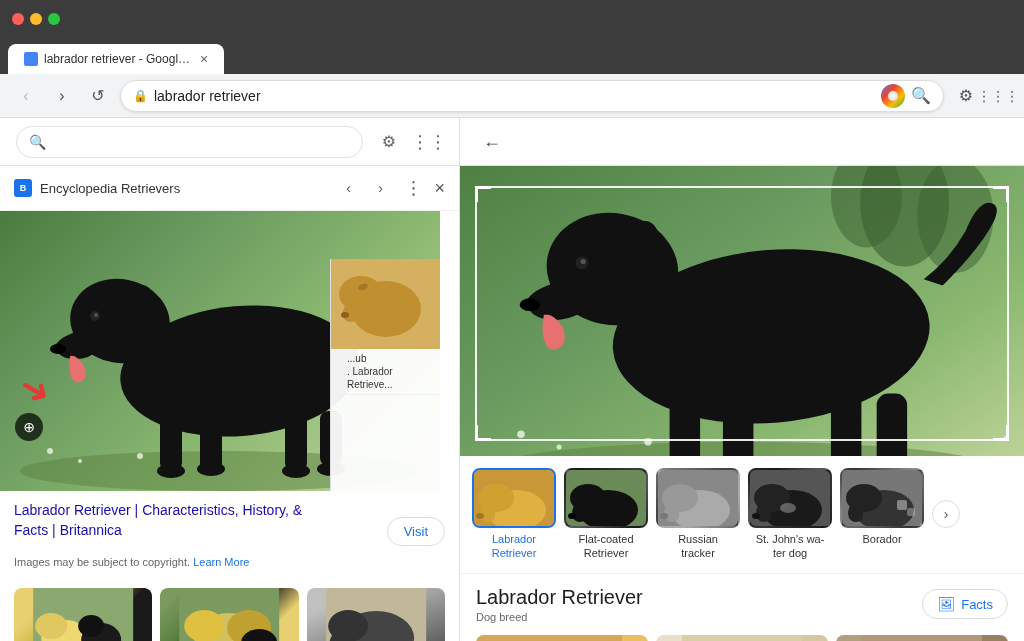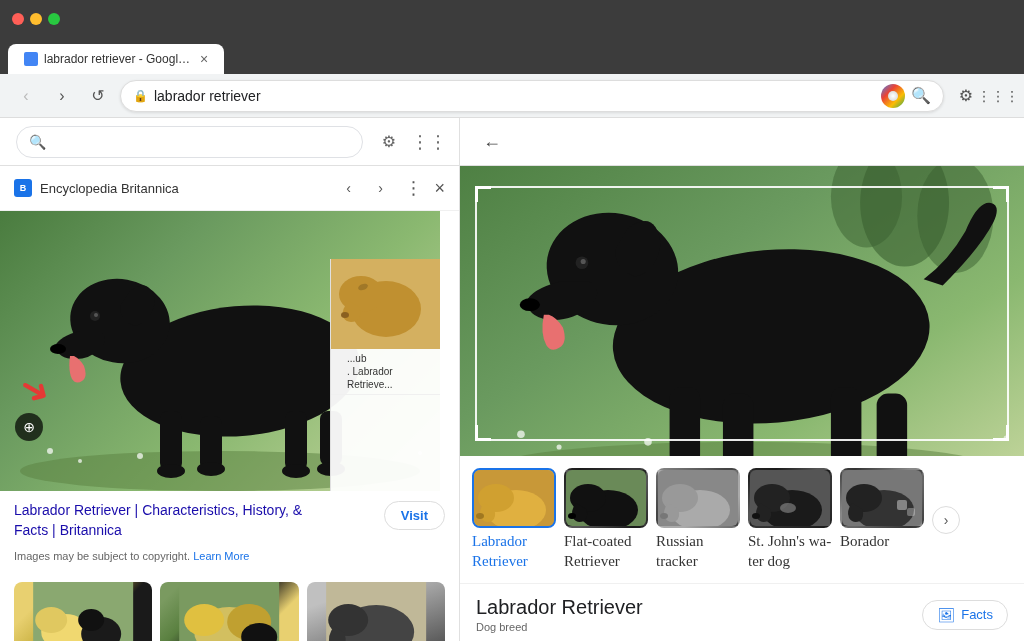--- a/index.html
+++ b/index.html
@@ -320,25 +320,25 @@
       border-radius: 8px;
       border: 2px solid transparent;
       overflow: hidden;
     }
     .st-golden { background: linear-gradient(135deg, #d4a857 20%, #e8c060 60%, #c89040 90%); }
     .st-black { background: linear-gradient(135deg, #555 10%, #1a1a1a 50%, #3a3a3a 90%); }
     .st-bw { background: linear-gradient(135deg, #aaa 20%, #777 50%, #444 90%); filter: grayscale(70%); }
     .st-dark { background: linear-gradient(135deg, #333 10%, #1a1a1a 60%, #555 90%); }
     .st-darkbw { background: linear-gradient(135deg, #666 10%, #333 50%, #888 90%); filter: grayscale(100%); }
     .similar-label {
-      font-size: 15px;
+      font-size: 11px;
       color: #1a73e8;
+      text-align: center;
       margin-top: 4px;
       line-height: 1.3;
-      font-family: Liberation Serif, serif;
     }
     .similar-label.selected { color: #1a73e8; font-weight: 500; }
     .similar-label.gray { color: #333; }
     .similar-next-btn {
       width: 28px; height: 28px; border-radius: 50%; border: 1px solid #ddd;
       background: #fff; cursor: pointer; display: flex; align-items: center; justify-content: center;
       font-size: 14px; color: #555; align-self: center; flex-shrink: 0;
     }
     .result-title { font-size: 20px; font-weight: 400; color: #202124; }
     .result-subtitle { font-size: 11px; color: #666; margin-top: 2px; }
@@ -445,21 +445,21 @@
           <span style="color:#999; font-size:14px;">🔍</span>
         </div>
         <button class="search-tool-btn">⚙</button>
         <button class="search-tool-btn" style="font-size:18px;">⋮⋮</button>
       </div>
 
       <div class="image-card" style="position:relative;">
 
         <div class="card-header">
           <div class="card-source-icon">B</div>
-          <span class="card-source-name">Encyclopedia Britannica</span>
+          <span class="card-source-name">Encyclopedia Retrievers</span>
           <button class="card-nav-btn">‹</button>
           <button class="card-nav-btn">›</button>
           <span class="card-menu-btn" style="font-size:18px; margin:0 4px;">⋮</span>
           <span class="card-close-btn">×</span>
         </div>
 
         <div class="main-image-container">
           <div class="main-image-bg">
 
             <svg class="dog-body-left" viewBox="0 0 440 280" preserveAspectRatio="xMidYMax meet">
@@ -522,21 +522,21 @@
               <div class="thumb-label" style="font-size:10px; padding:3px 16px; color:#333;">...ub<br>. Labrador Retrieve...</div>
             </div>
 
           </div>
         </div>
 
         <div style="padding:10px 14px; display:flex; justify-content:space-between; align-items:flex-start;">
           <div>
             <div class="image-title" style="font-size:14px; color:#1a0dab; line-height:1.4; max-width:320px;">Labrador Retriever | Characteristics, History, &amp; Facts | Britannica</div>
           </div>
-          <button class="visit-btn" style="position:static; white-space:nowrap; margin-left:8px; margin-top:0;font-weight:bold;">Visit</button>
+          <button class="visit-btn" style="position:static; white-space:nowrap; margin-left:8px; margin-top:16px;">Visit</button>
         </div>
         <div class="copyright-notice">
           <span>Images may be subject to copyright.</span> <a>Learn More</a>
         </div>
 
         <div class="related-section">
           <div class="related-grid">
 
             <div class="related-item">
               <div class="related-thumb rt-1">

